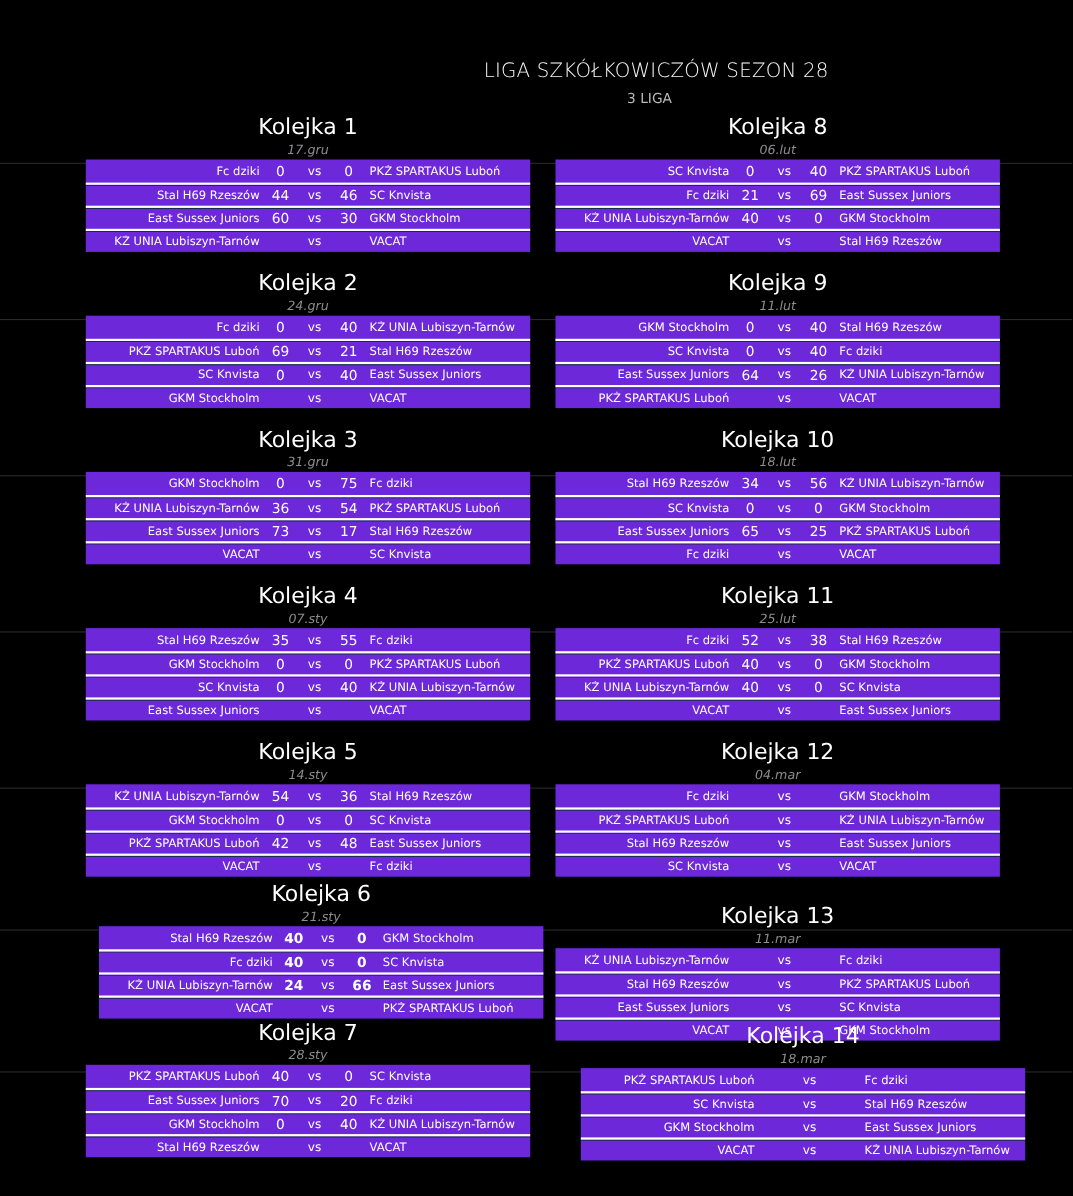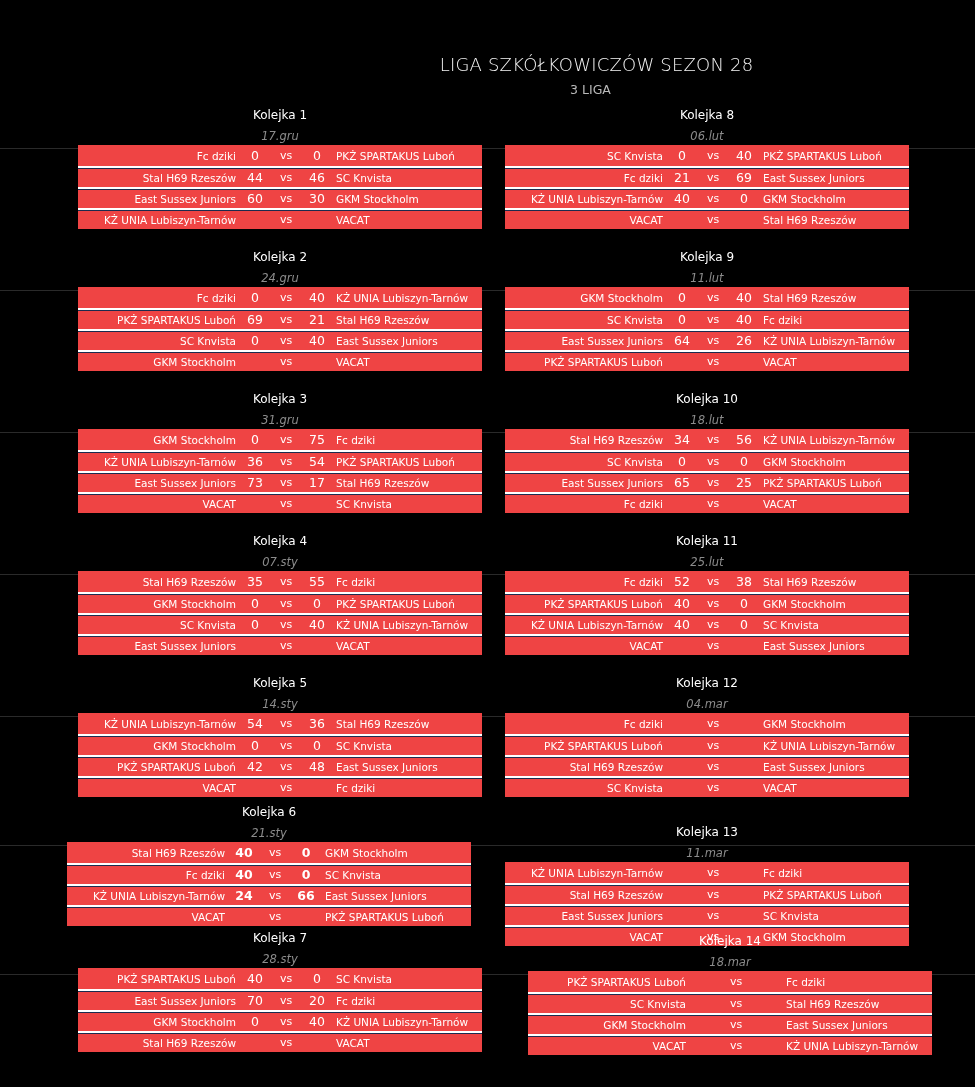--- a/index.html
+++ b/index.html
@@ -16,27 +16,27 @@
   .subtitle {
     position: absolute; left: 0; top: 82px; width: 100%;
     text-align: center; padding-left: 206px; box-sizing: border-box;
     font-size: 12.5px; color: #b9b9b9;
   }
   .hline {
     position: absolute; left: 0; width: 975px; height: 1px; background: #2a2a2a;
   }
   .round { position: absolute; width: 404px; }
   .round .rhead {
-    text-align: center; font-size: 12px; color: #fff; height: 24px; line-height: 24px;
+    text-align: center; font-size: 20px; color: #fff; height: 24px; line-height: 24px;
   }
   .round .rdate {
     text-align: center; font-size: 11.5px; font-style: italic; color: #8c8c8c;
     height: 18px; line-height: 18px; margin-top: 0px;
   }
-  .matches { width: 404px; background: #ef4444; }
+  .matches { width: 404px; background: #6d28d9; }
   .match {
     display: flex; align-items: center; height: 19px;
     border-top: 3px solid transparent;
     font-size: 10.5px; color: #fff;
     box-shadow: inset 0 0 0 0 transparent;
   }
   .match + .match {
     border-top: 2px solid #ffffff;
     box-shadow: inset 0 1px 0 #1b2b4e;
   }
@@ -228,21 +228,21 @@
         </div>
         <div class="match">
           <span class="home">VACAT</span>
           <span class="hs"></span>
           <span class="vs">vs</span>
           <span class="as"></span>
           <span class="away">Fc dziki</span>
         </div>
       </div>
   </div>
-    <div class="round" style="left: 67px; top: 800px;">
+    <div class="round" style="left: 90px; top: 800px;">
     <div class="rhead">Kolejka 6</div>
     <div class="rdate">21.sty</div>
     <div class="matches">
         <div class="match bold">
           <span class="home">Stal H69 Rzeszów</span>
           <span class="hs">40</span>
           <span class="vs">vs</span>
           <span class="as">0</span>
           <span class="away">GKM Stockholm</span>
         </div>

